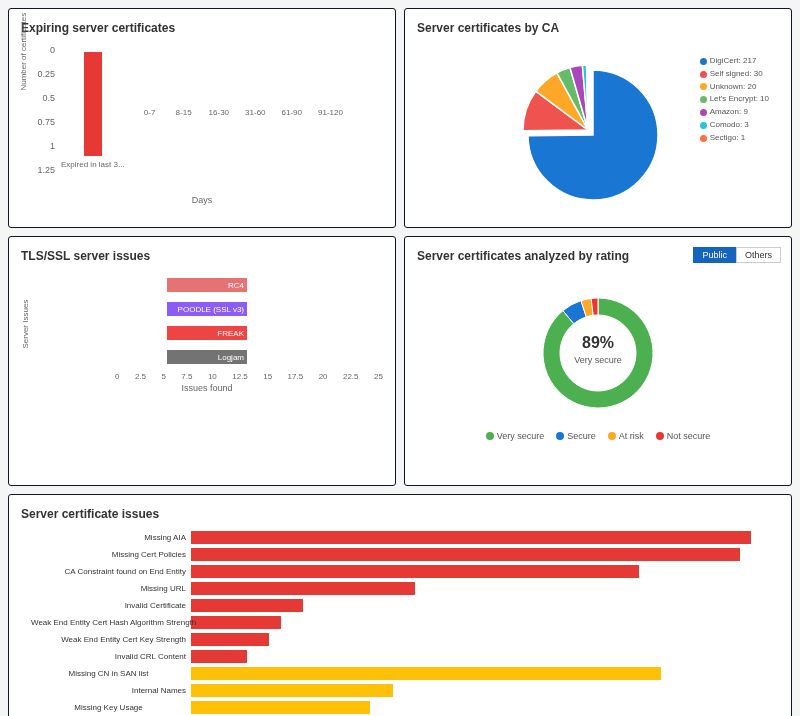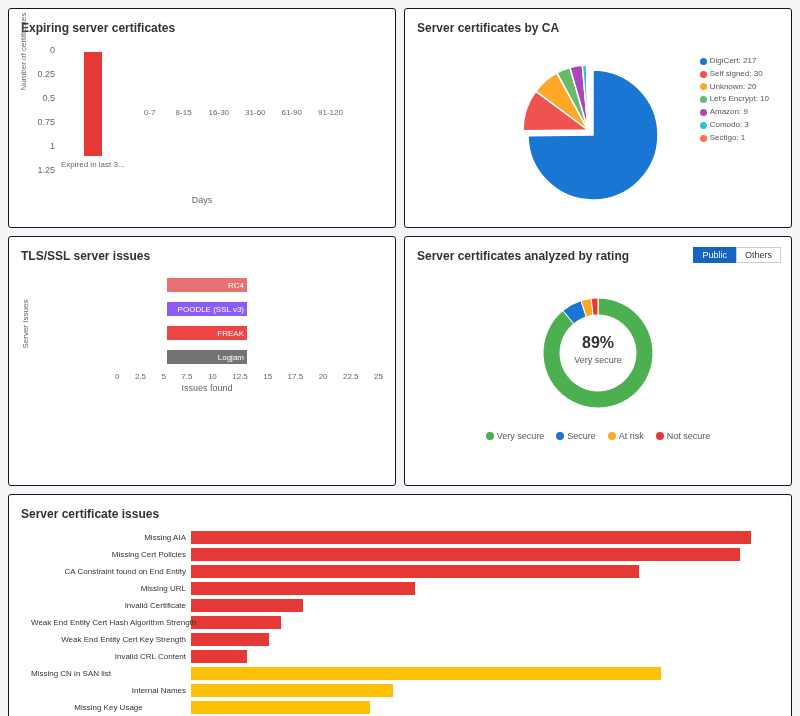--- a/index.html
+++ b/index.html
@@ -465,21 +465,21 @@
             </div>
             <div class="issues-row" style="position: relative;">
               <div class="issues-label" style="left: -160px; width: 155px; text-align: right;">Weak End Entity Cert Key Strength</div>
               <div class="issues-bar" style="background: rgb(229, 57, 53); width: 13.3333%;"></div>
             </div>
             <div class="issues-row" style="position: relative;">
               <div class="issues-label" style="left: -160px; width: 155px; text-align: right;">Invalid CRL Content</div>
               <div class="issues-bar" style="background: rgb(229, 57, 53); width: 9.52381%;"></div>
             </div>
             <div class="issues-row" style="position: relative;">
-              <div class="issues-label" style="left: -160px; width: 155px; text-align: left;">Missing CN in SAN list</div>
+              <div class="issues-label" style="left: -160px; width: 155px; text-align: center;">Missing CN in SAN list</div>
               <div class="issues-bar" style="background: rgb(255, 193, 7); width: 80%;"></div>
             </div>
             <div class="issues-row" style="position: relative;">
               <div class="issues-label" style="left: -160px; width: 155px; text-align: right;">Internal Names</div>
               <div class="issues-bar" style="background: rgb(255, 193, 7); width: 34.2857%;"></div>
             </div>
             <div class="issues-row" style="position: relative;">
               <div class="issues-label" style="left: -160px; width: 155px; text-align: center;">Missing Key Usage</div>
               <div class="issues-bar" style="background: rgb(255, 193, 7); width: 30.4762%;"></div>
             </div>

